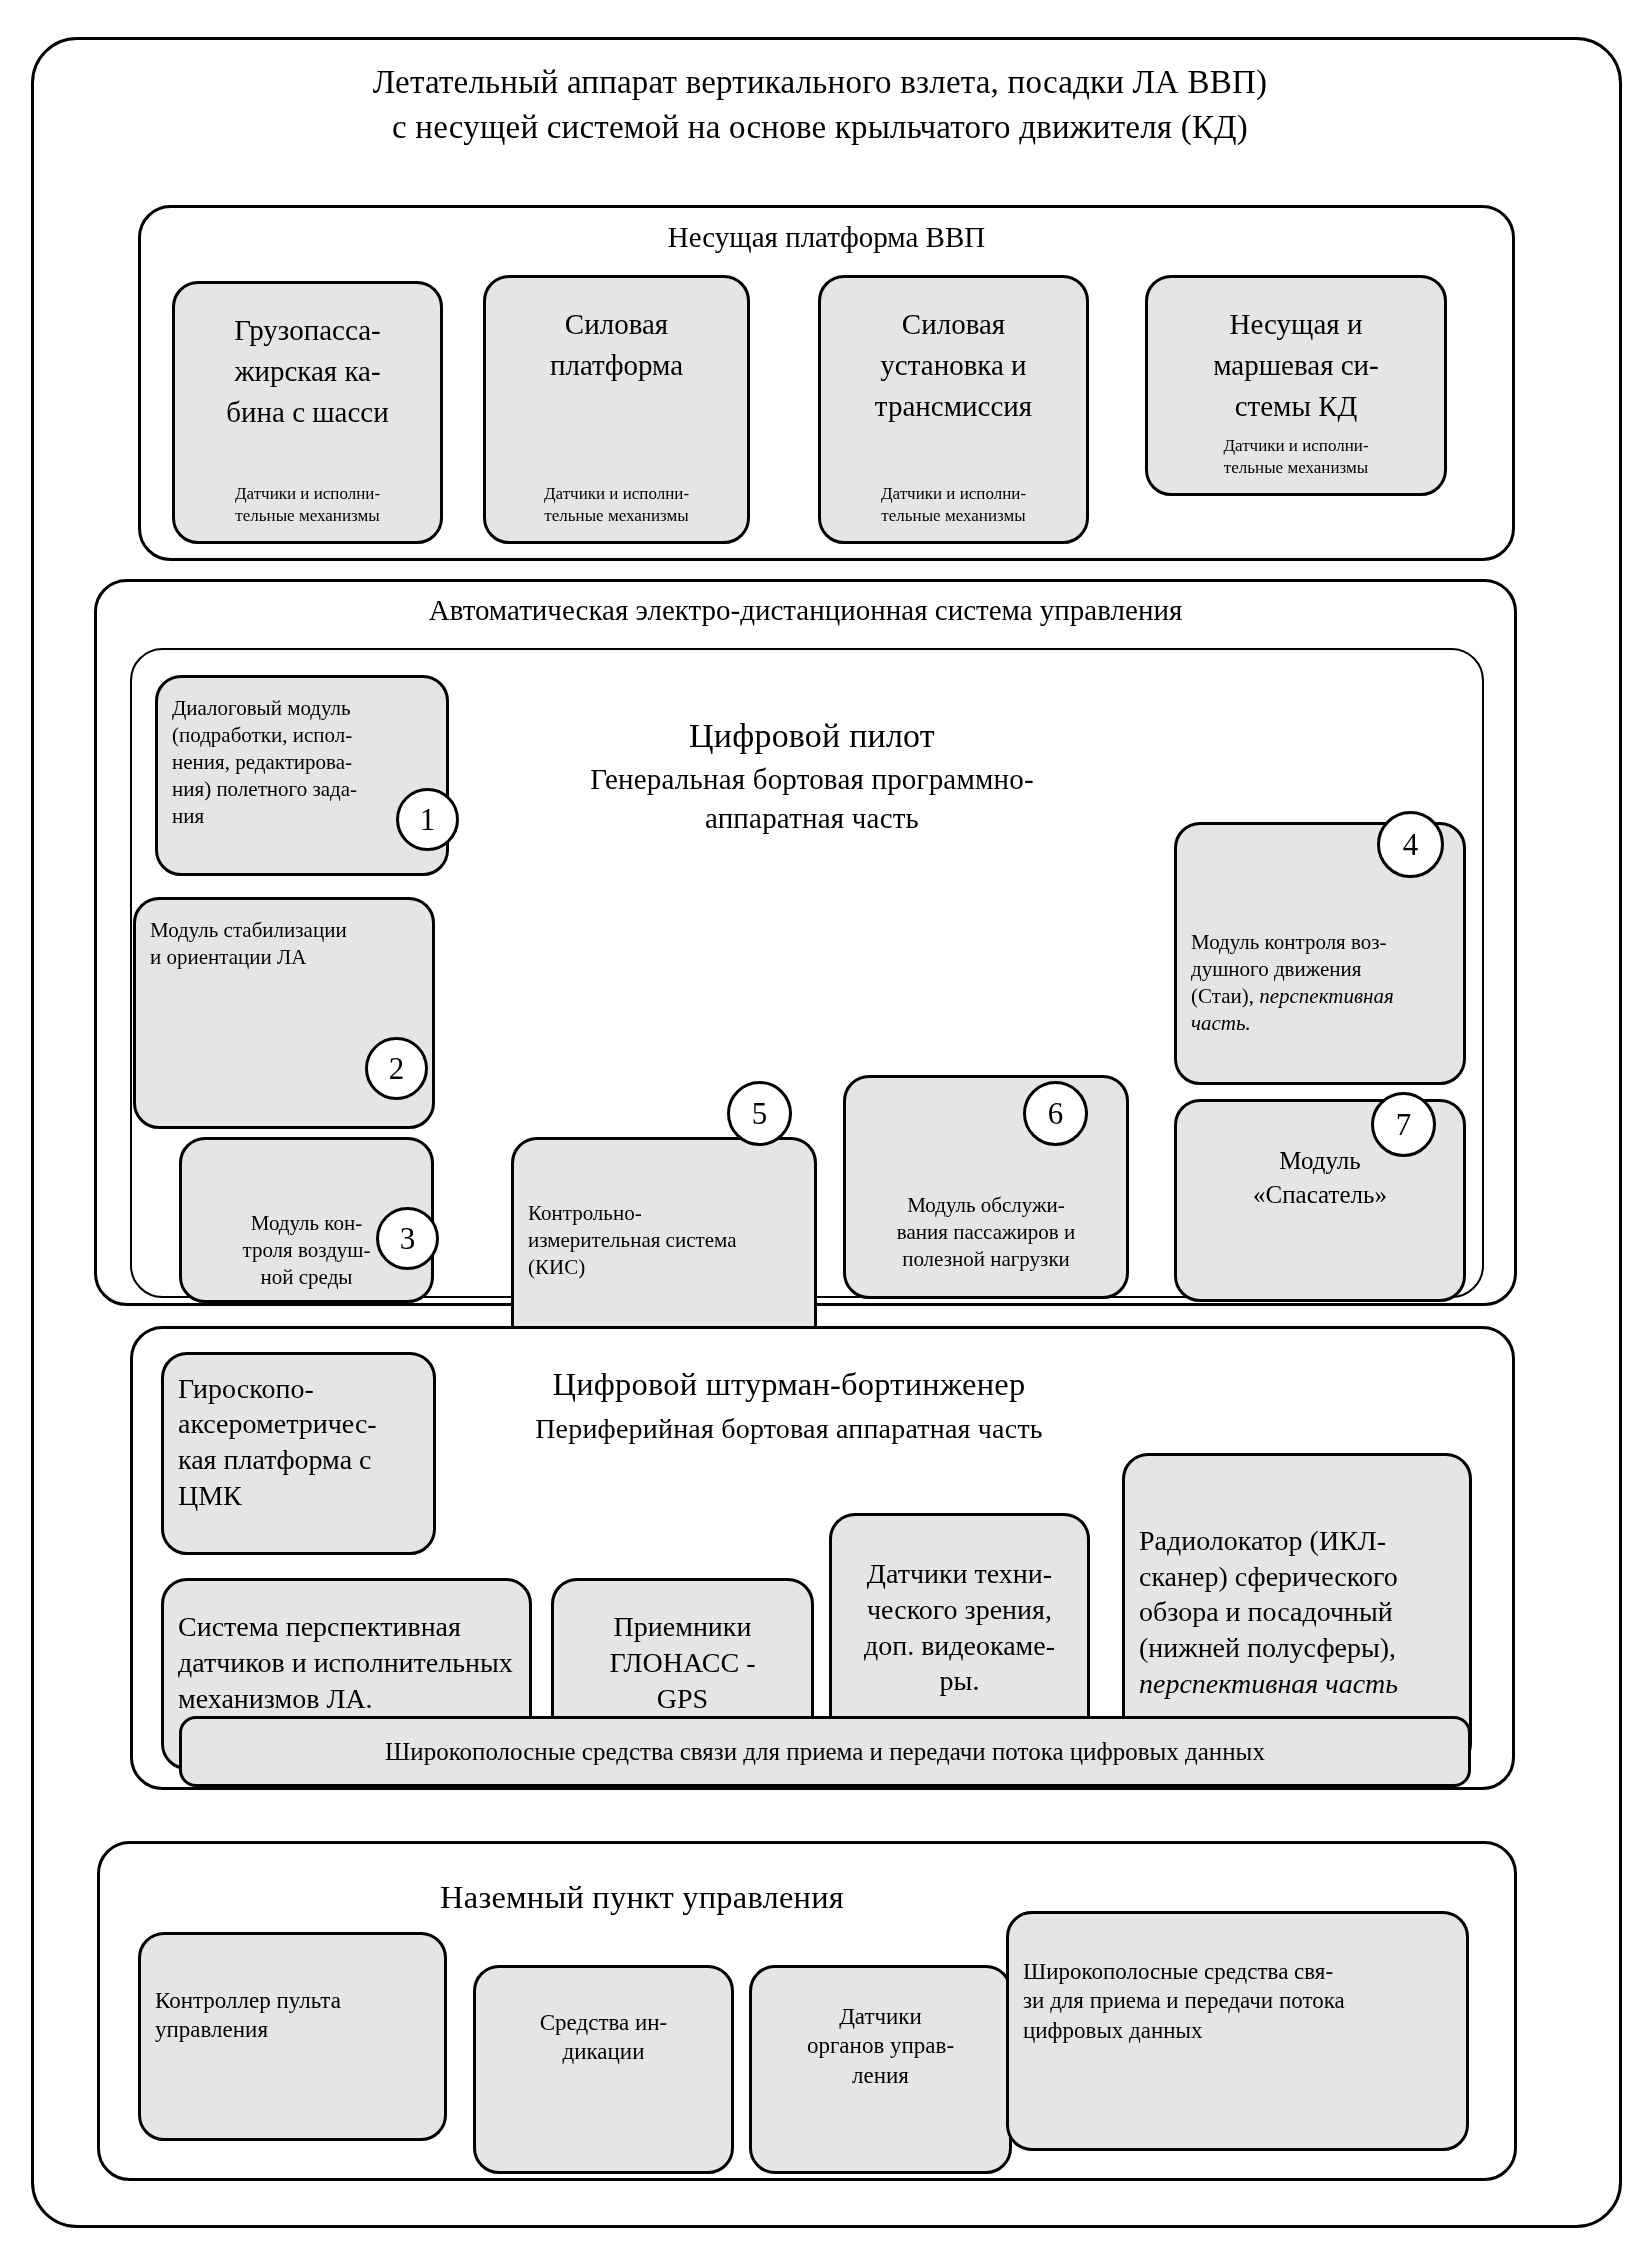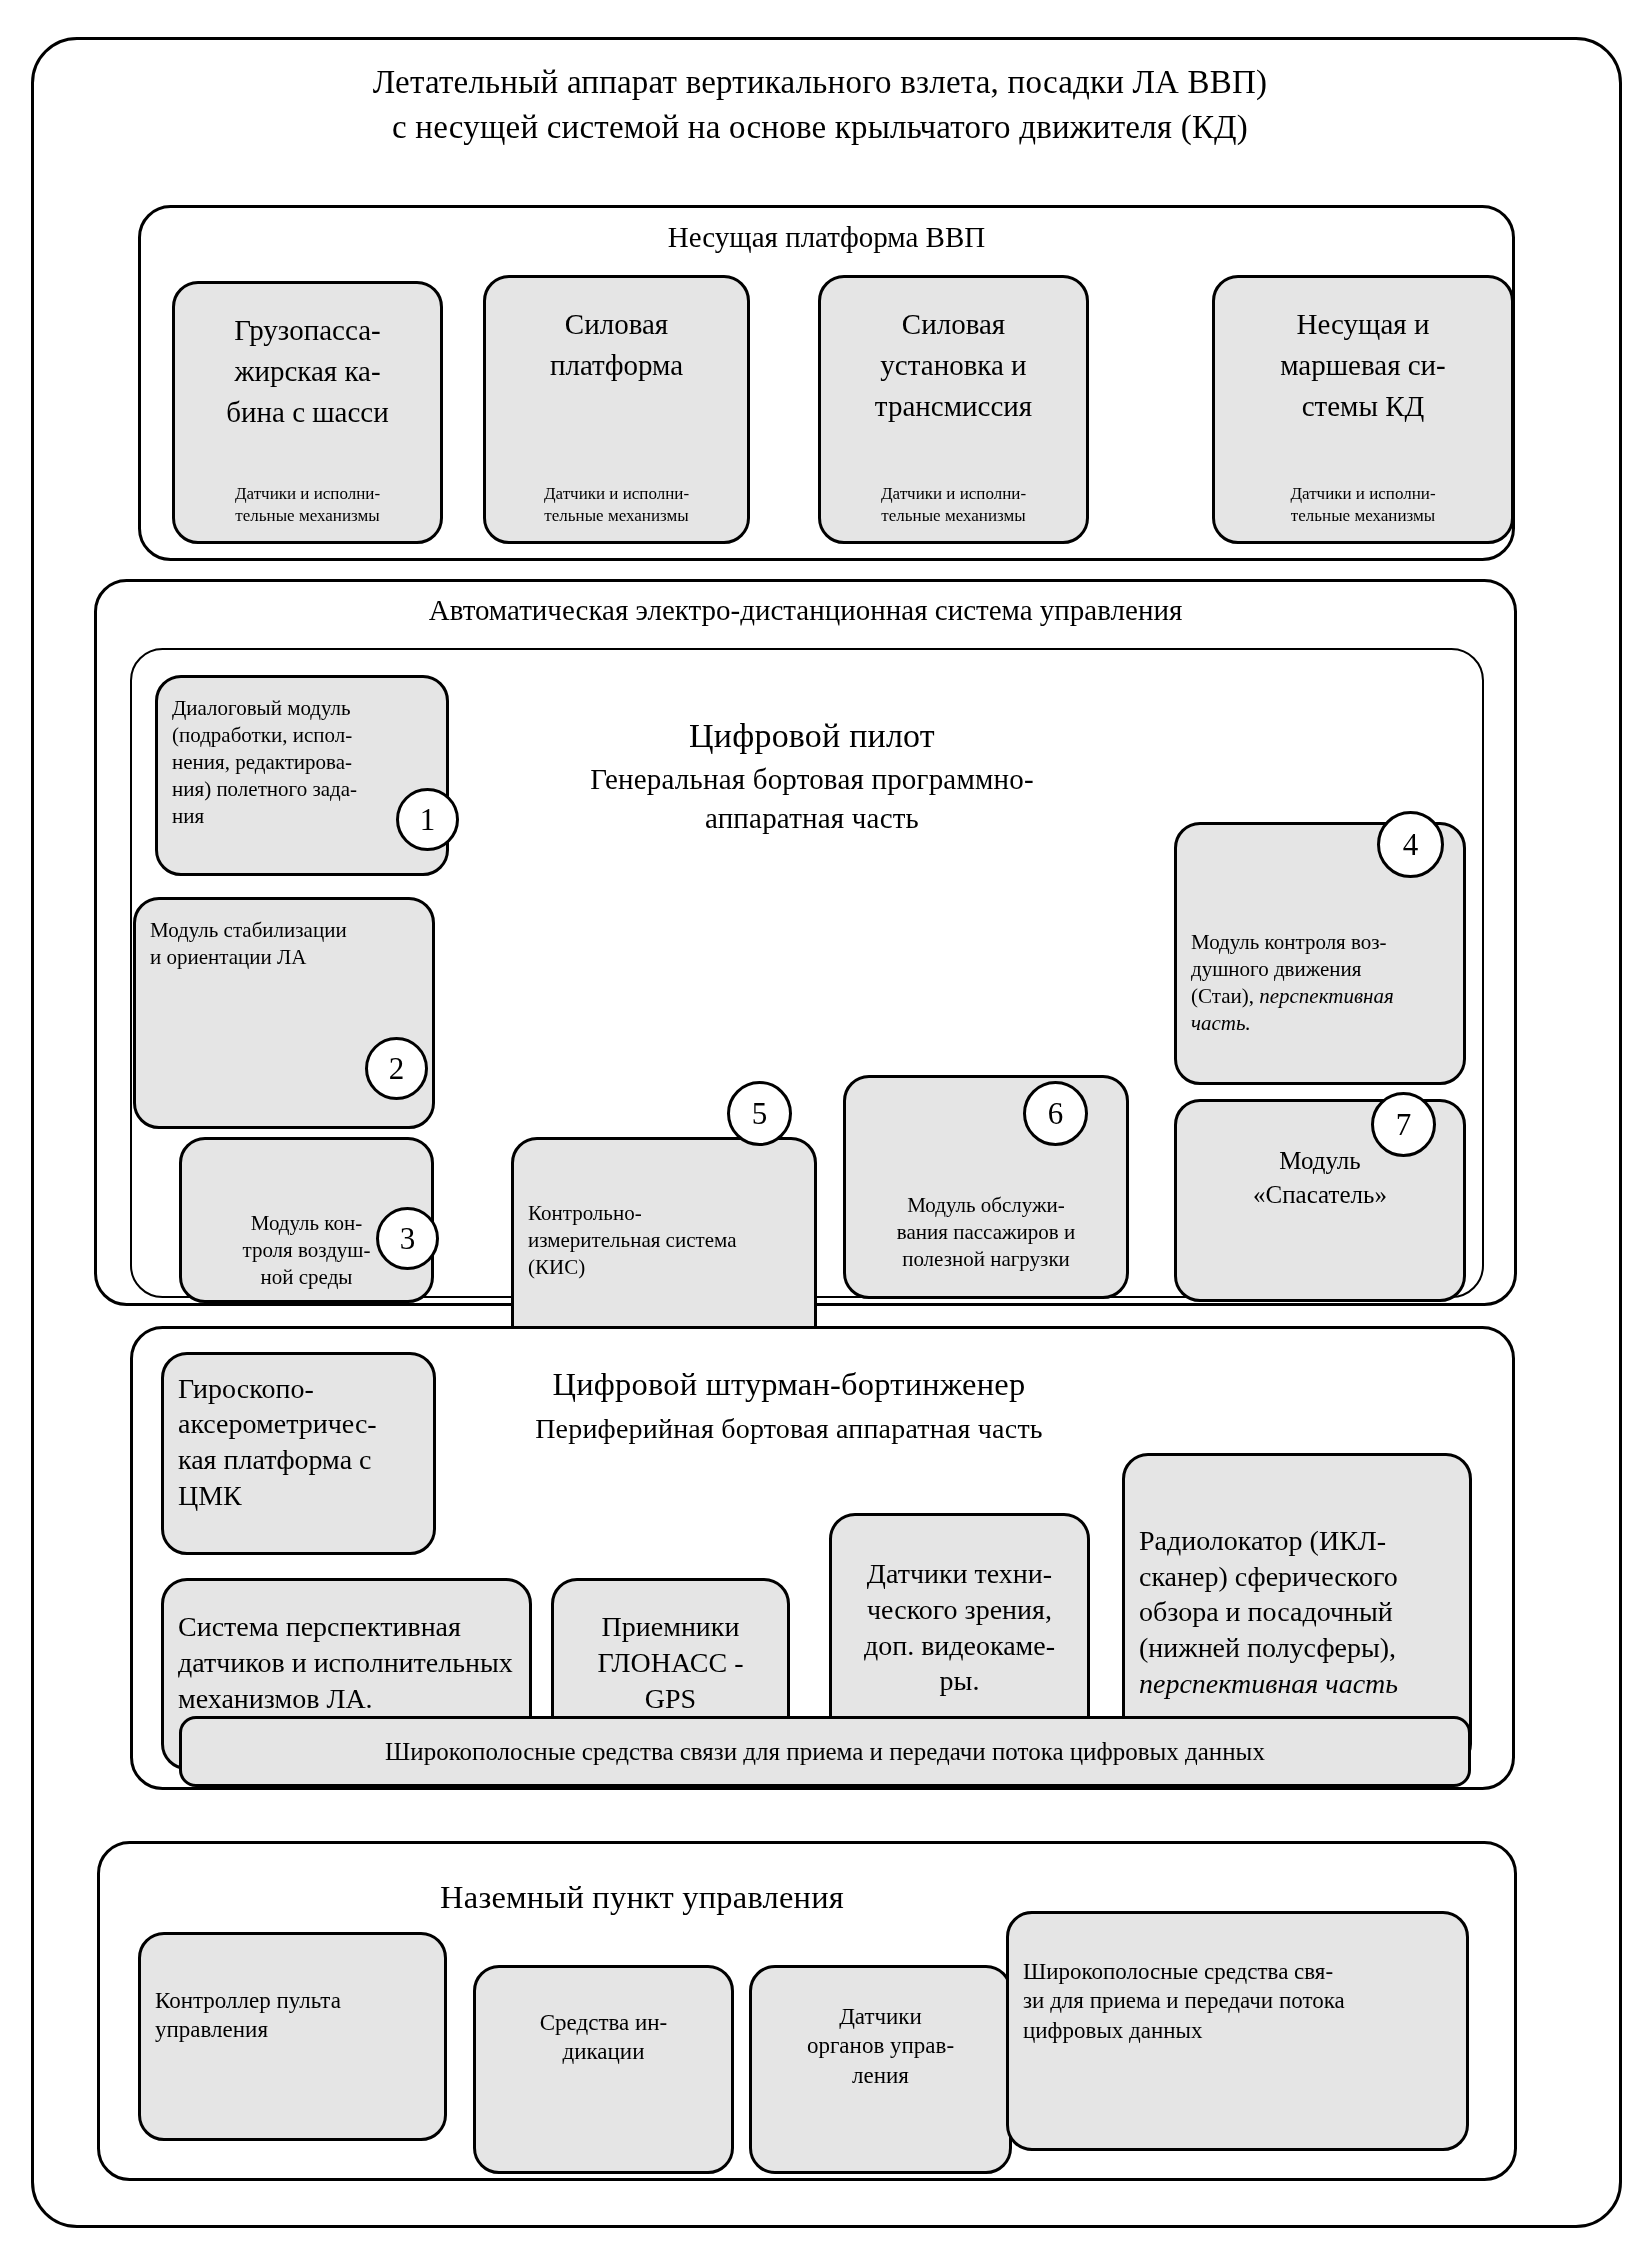--- a/index.html
+++ b/index.html
@@ -158,21 +158,21 @@
 </div>
 
 <div class="card platform-card" style="left:818px; top:275px; width:271px; height:269px;">
   <span class="label">Силовая
 установка и
 трансмиссия</span>
   <span class="sub">Датчики и исполни-
 тельные механизмы</span>
 </div>
 
-<div class="card platform-card" style="left:1212px; top:275px; width:302px; height:269px;justify-content:space-between;">
+<div class="card platform-card" style="left:1145px; top:275px; width:302px; height:221px;justify-content:space-between;">
   <span class="label">Несущая и
 маршевая си-
 стемы КД</span>
   <span class="sub">Датчики и исполни-
 тельные механизмы</span>
 </div>
 
 <div class="frame" style="left:94px; top:579px; width:1423px; height:727px;"></div>
 
 <div class="box-title" style="left:94px; top:592px; width:1423px;">Автоматическая электро-дистанционная система управления</div>
@@ -260,21 +260,21 @@
 кая платформа с
 ЦМК</span>
 </div>
 
 <div class="card nav-card" style="left:161px; top:1578px; width:371px; height:192px; justify-content:flex-start; padding-top:28px;">
   <span class="label">Система перспективная
 датчиков и исполнительных
 механизмов ЛА.</span>
 </div>
 
-<div class="card nav-card" style="left:551px; top:1578px; width:239px; height:192px; justify-content:flex-start; padding-top:28px;">
+<div class="card nav-card" style="left:551px; top:1578px; width:263px; height:192px; justify-content:flex-start; padding-top:28px;">
   <span class="label" style="text-align:center;">Приемники
 ГЛОНАСС -
 GPS</span>
 </div>
 
 <div class="card nav-card" style="left:829px; top:1513px; width:261px; height:257px; justify-content:flex-start; padding-top:40px;">
   <span class="label" style="text-align:center;">Датчики техни-
 ческого зрения,
 доп. видеокаме-
 ры.</span>

